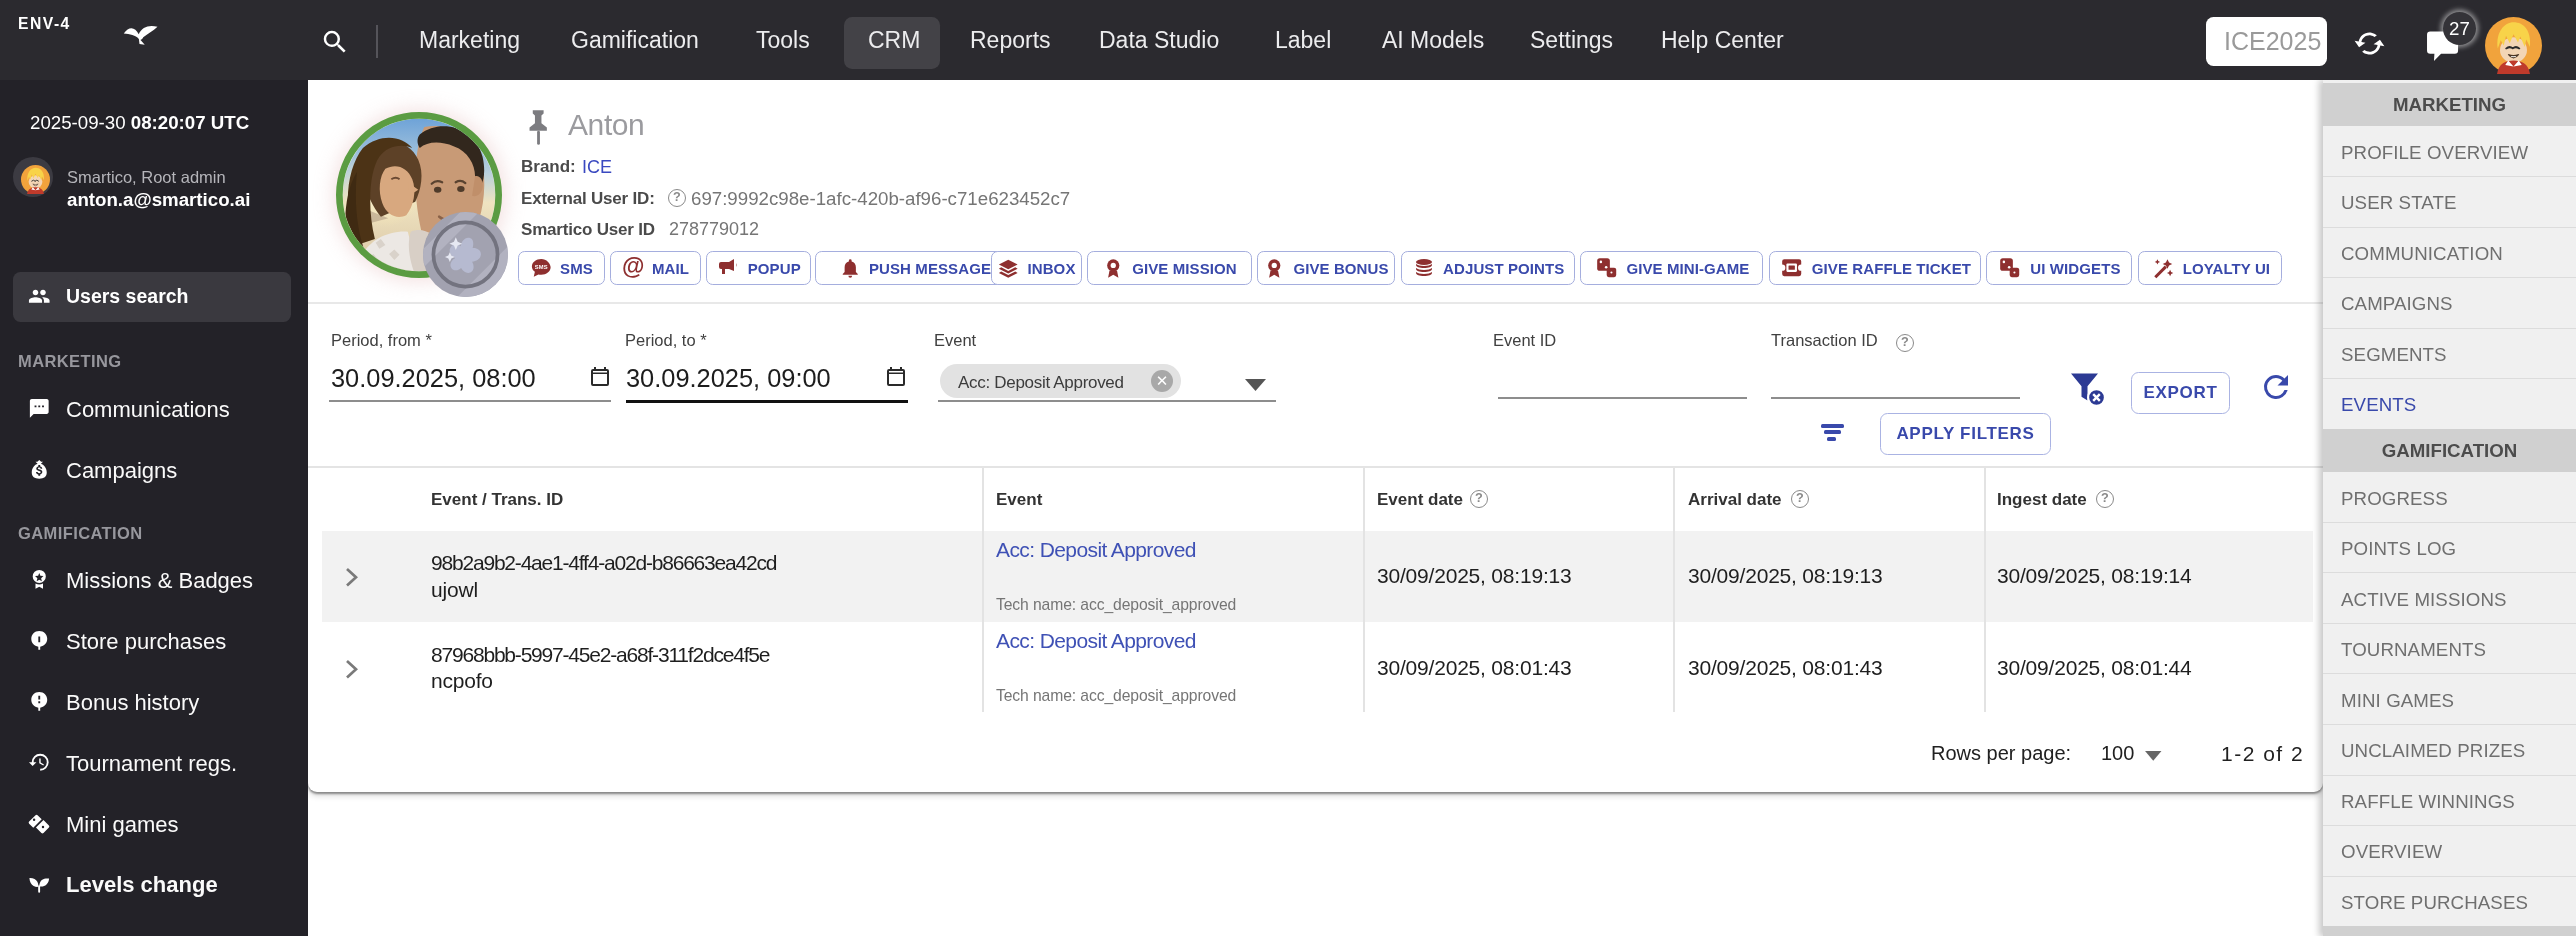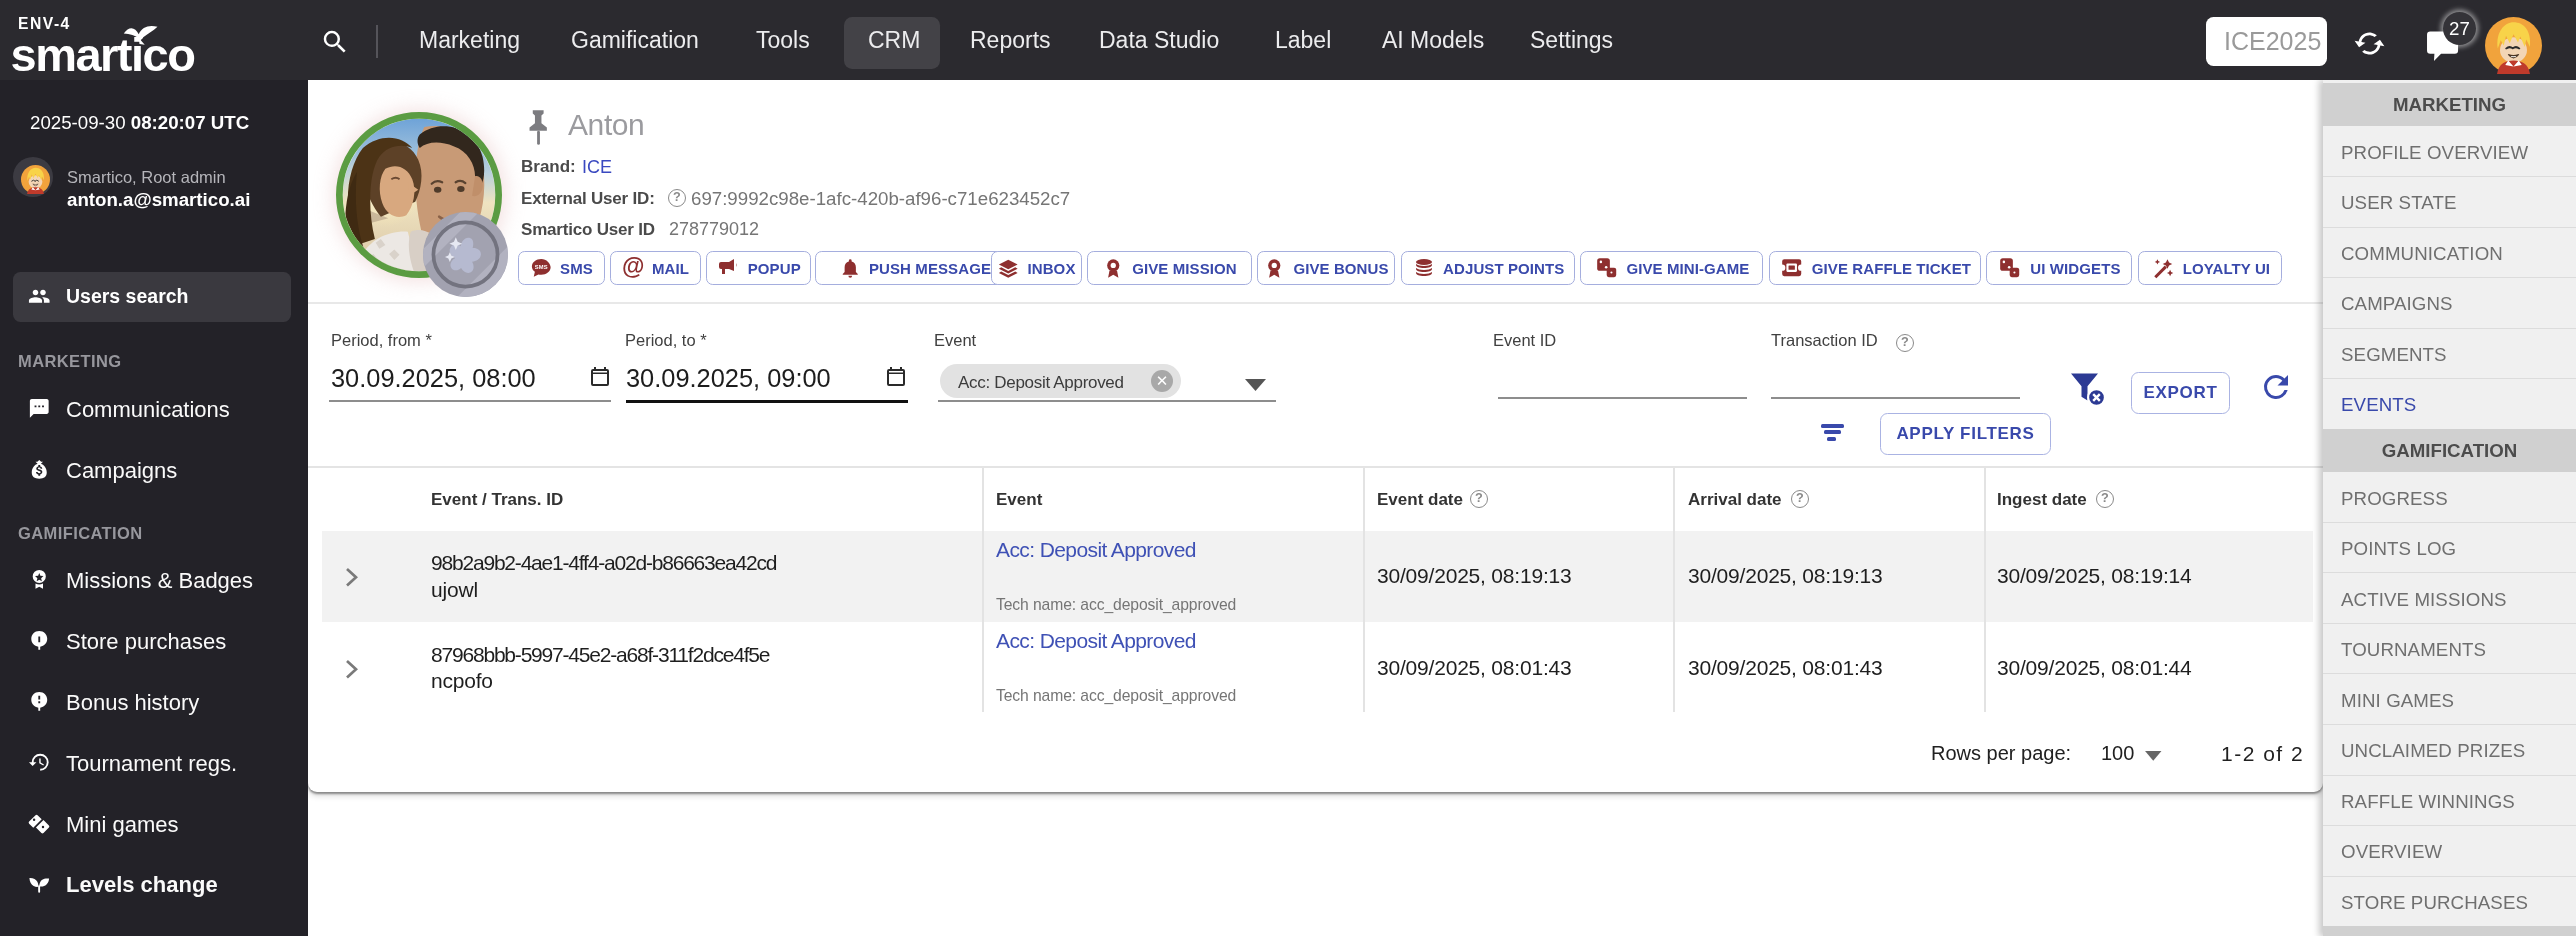--- a/index.html
+++ b/index.html
@@ -38,39 +38,39 @@
 .tcell { position:absolute; color:#1e1e1e; font-size:21px; letter-spacing:-0.2px; }
 .qm { position:absolute; width:18px; height:18px; border:1.5px solid #8a8a8a; border-radius:50%;
   color:#8a8a8a; font-size:12.7px; font-weight:bold; text-align:center; line-height:15.7px; }
 .vline { position:absolute; top:388px; height:244px; width:1.5px; background:#e3e3e3; }
 </style>
 </head>
 <body>
 <div id="root">
   <div id="nav">
     <div class="abs" style="left:18px;top:15px;color:#fff;font-size:15.7px;font-weight:bold;letter-spacing:1.5px;">ENV-4</div>
-    <div class="abs" style="left:10.5px;top:27px;color:#fff;font-size:47px;font-weight:bold;letter-spacing:-1.5px;">smartico</div>
     <svg class="abs" style="left:120px;top:22.5px;" width="39" height="22.5" viewBox="0 0 52 30">
       <path d="M5 14 C12 4 20 5 25 15 C29 5 39 2 50 5 C44 11 37 14 31 19 C29 23 26 24 25 21 C21 16 13 15 5 14 Z" fill="#fff"></path>
       <path d="M25 20 L33 29 L26 28 Z" fill="#fff"></path>
     </svg>
     <svg class="abs" style="left:320px;top:27px;" width="30" height="30" viewBox="0 0 24 24">
         <path d="M15.5 14h-.79l-.28-.27A6.47 6.47 0 0 0 16 9.5 6.5 6.5 0 1 0 9.5 16c1.61 0 3.09-.59 4.23-1.57l.27.28v.79l5 4.99L20.49 19l-4.99-5zm-6 0C7 14 5 12 5 9.5S7 5 9.5 5 14 7 14 9.5 12 14 9.5 14z" fill="#fff"></path>
       </svg>
     <div class="abs" style="left:376px;top:25px;width:1.5px;height:33px;background:#55545a;"></div>
     <div class="navitem" style="left:419px;">Marketing</div>
     <div class="navitem" style="left:571px;">Gamification</div>
     <div class="navitem" style="left:756px;">Tools</div>
     <div class="abs" style="left:844px;top:17px;width:96px;height:52px;background:#434247;border-radius:8.2px;"></div>
     <div class="navitem" style="left:868px;">CRM</div>
     <div class="navitem" style="left:970px;">Reports</div>
     <div class="navitem" style="left:1099px;">Data Studio</div>
     <div class="navitem" style="left:1275px;">Label</div>
     <div class="navitem" style="left:1382px;">AI Models</div>
     <div class="navitem" style="left:1530px;">Settings</div>
+    <div class="navitem" style="left:1661px;">Help Center</div>
     <div class="abs" style="left:2206px;top:17px;width:121px;height:49px;background:#fff;border-radius:7.5px;"></div>
     <div class="abs" style="left:2224px;top:17px;height:49px;line-height:49px;color:#9a9a9a;font-size:25px;">ICE2025</div>
     <svg class="abs" style="left:2353px;top:27px;transform:rotate(100deg);" width="33" height="33" viewBox="0 0 24 24">
         <path d="M12 4V1L8 5l4 4V6c3.31 0 6 2.69 6 6 0 1.01-.25 1.97-.7 2.8l1.46 1.46A7.93 7.93 0 0 0 20 12c0-4.42-3.58-8-8-8zm0 14c-3.31 0-6-2.69-6-6 0-1.01.25-1.97.7-2.8L5.24 7.74A7.93 7.93 0 0 0 4 12c0 4.42 3.58 8 8 8v3l4-4-4-4v3z" fill="#fff"></path>
       </svg>
     <svg class="abs" style="left:2427px;top:30px;" width="37" height="34" viewBox="0 0 25 23">
       <path d="M2.2 1 h16.6 a2.2 2.2 0 0 1 2.2 2.2 v10.6 a2.2 2.2 0 0 1 -2.2 2.2 h-9.3 l-4.8 5 l0.3 -5 h-2.8 a2.2 2.2 0 0 1 -2.2 -2.2 v-10.6 A2.2 2.2 0 0 1 2.2 1 z" fill="#fff"></path>
     </svg>
     <div class="abs" style="left:2443px;top:12px;width:33px;height:33px;background:#343338;border-radius:50%;box-shadow:0 0 5.2px 2.2px rgba(255,255,255,0.5);color:#fff;font-size:18.7px;text-align:center;line-height:33px;">27</div>
     <svg class="abs" style="left:2485px;top:16.5px;" width="57" height="57" viewBox="0 0 76 76">

